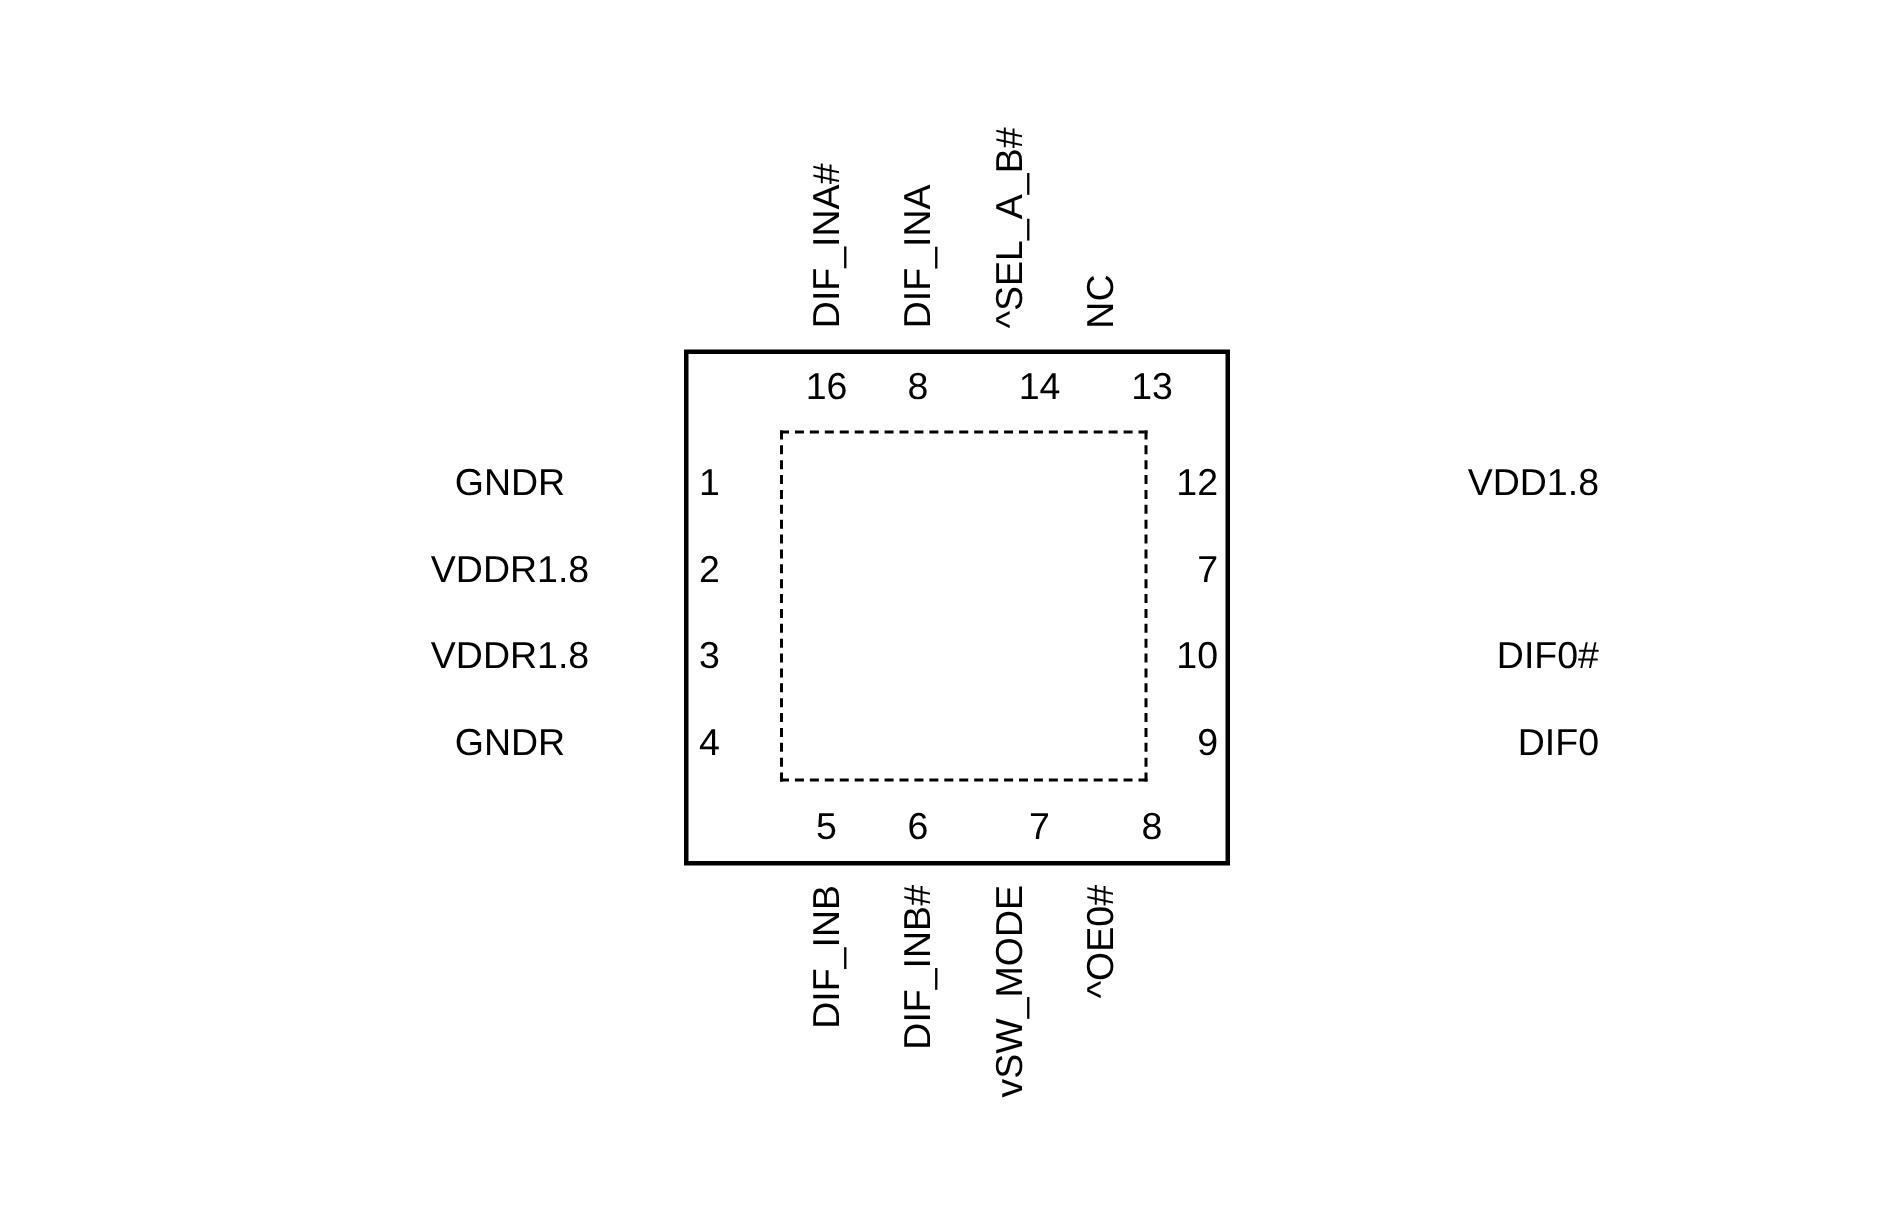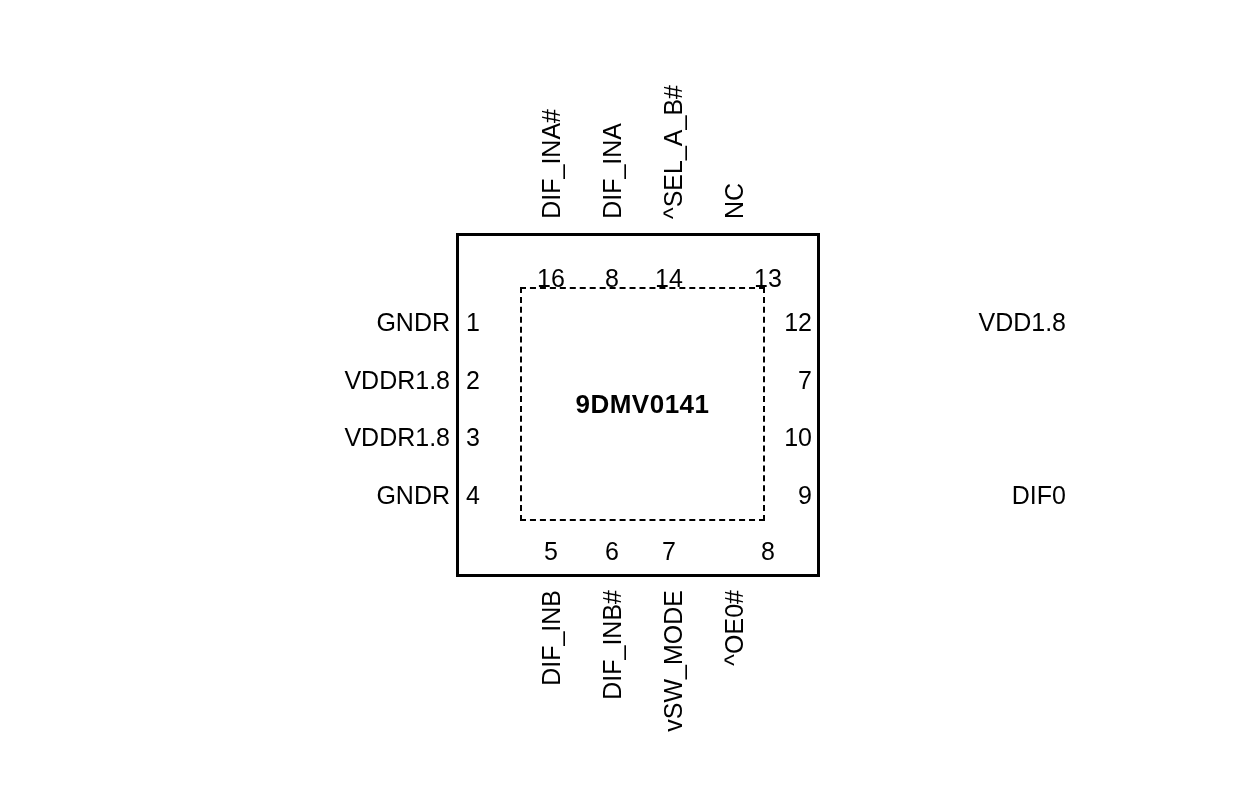--- a/index.html
+++ b/index.html
@@ -56,32 +56,32 @@
   }
   .pin-label {
     position: absolute;
     font-size: 25px;
     line-height: 30px;
     white-space: nowrap;
   }
   
   .num-left   { left: 466px; width: 40px; text-align: left; }
   .num-right  { left: 772px; width: 40px; text-align: right; }
-  .lbl-left   { left: 230px; width: 220px; text-align: right; }
+  .lbl-left   { left: 230px; width: 220px; text-align: center; }
   .lbl-right  { left: 826px; width: 240px; text-align: right; }
   .row-0 { top: 307px; }
   .row-1 { top: 365px; }
   .row-2 { top: 422px; }
   .row-3 { top: 480px; }
   
-  .num-top    { top: 243px; width: 50px; text-align: center; margin-top: 20px; }
+  .num-top    { top: 243px; width: 50px; text-align: center; }
   .num-bottom { top: 536px; width: 50px; text-align: center; }
   .ncol-0 { left: 526px; }
   .ncol-1 { left: 587px; }
-  .ncol-2 { left: 644px; }
+  .ncol-2 { left: 668px; }
   .ncol-3 { left: 743px; }
   
   .lbl-vert {
     position: absolute;
     writing-mode: vertical-rl;
     transform: rotate(180deg);
     font-size: 25px;
     line-height: 30px;
     white-space: nowrap;
     width: 30px;
@@ -94,35 +94,35 @@
   .vcol-2 { left: 658px; }
   .vcol-3 { left: 719px; }
 </style>
 </head>
 <body>
 
 <div class="stage">
 
   <div class="outer-box"></div>
   <div class="inner-box"></div>
-  <div class="chip-name">9DMV0141</div>
 
   <span class="pin-label lbl-left row-0">GNDR</span>
   <span class="pin-num num-left row-0">1</span>
   <span class="pin-label lbl-left row-1">VDDR1.8</span>
   <span class="pin-num num-left row-1">2</span>
   <span class="pin-label lbl-left row-2">VDDR1.8</span>
   <span class="pin-num num-left row-2">3</span>
   <span class="pin-label lbl-left row-3">GNDR</span>
   <span class="pin-num num-left row-3">4</span>
 
   <span class="pin-num num-right row-0">12</span>
   <span class="pin-label lbl-right row-0">VDD1.8</span>
   <span class="pin-num num-right row-1">7</span>
   <span class="pin-num num-right row-2">10</span>
+  <span class="pin-label lbl-right row-2">DIF0#</span>
   <span class="pin-num num-right row-3">9</span>
   <span class="pin-label lbl-right row-3">DIF0</span>
 
   <span class="pin-num num-top ncol-0">16</span>
   <span class="lbl-vert lbl-top vcol-0">DIF_INA#</span>
   <span class="pin-num num-top ncol-1">8</span>
   <span class="lbl-vert lbl-top vcol-1">DIF_INA</span>
   <span class="pin-num num-top ncol-2">14</span>
   <span class="lbl-vert lbl-top vcol-2">^SEL_A_B#</span>
   <span class="pin-num num-top ncol-3">13</span>

